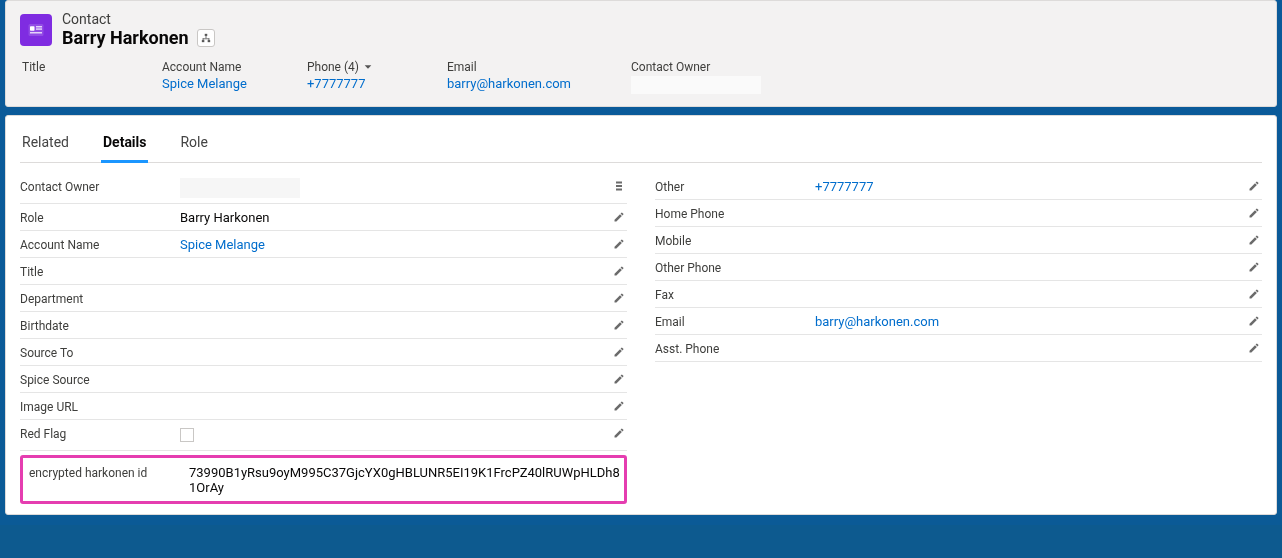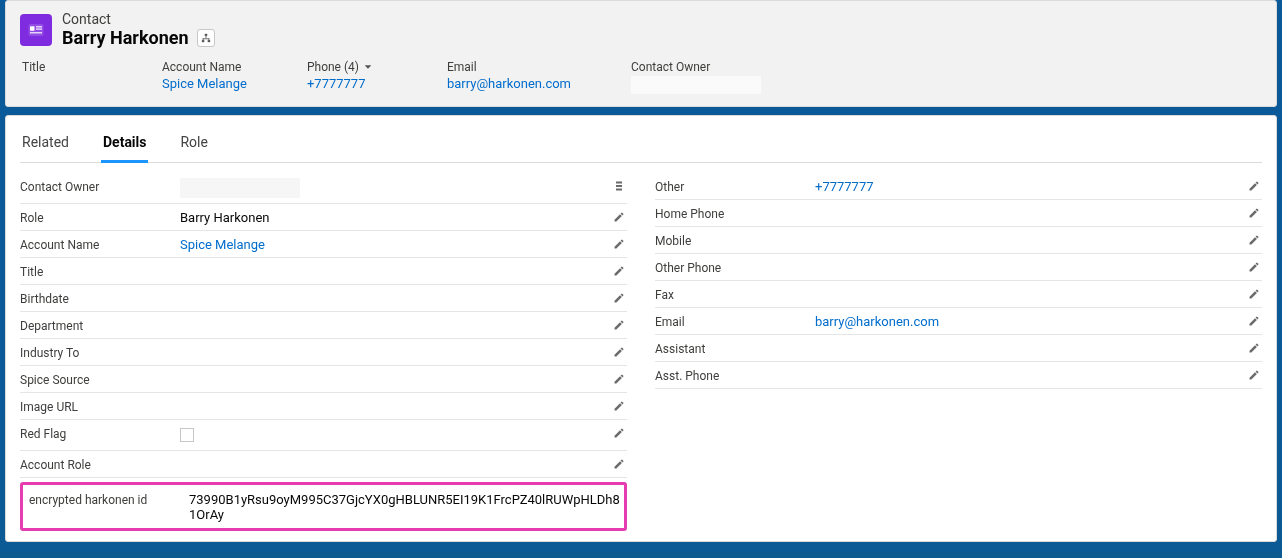--- a/index.html
+++ b/index.html
@@ -227,35 +227,35 @@
               </svg></span>
           </div>
           <div class="field-row">
             <div class="field-label">Title</div>
             <div class="field-value"></div>
             <span class="edit-ic"><svg width="12" height="12" viewBox="0 0 24 24">
                 <path d="M3 17.25V21h3.75l11-11-3.75-3.75-11 11zM20.7 7.04a1 1 0 000-1.41l-2.34-2.34a1 1 0 00-1.41 0l-1.83 1.83 3.75 3.75 1.83-1.83z"></path>
               </svg></span>
           </div>
           <div class="field-row">
+            <div class="field-label">Department</div>
+            <div class="field-value"></div>
+            <span class="edit-ic"><svg width="12" height="12" viewBox="0 0 24 24">
+                <path d="M3 17.25V21h3.75l11-11-3.75-3.75-11 11zM20.7 7.04a1 1 0 000-1.41l-2.34-2.34a1 1 0 00-1.41 0l-1.83 1.83 3.75 3.75 1.83-1.83z"></path>
+              </svg></span>
+          </div>
+          <div class="field-row">
             <div class="field-label">Birthdate</div>
             <div class="field-value"></div>
             <span class="edit-ic"><svg width="12" height="12" viewBox="0 0 24 24">
                 <path d="M3 17.25V21h3.75l11-11-3.75-3.75-11 11zM20.7 7.04a1 1 0 000-1.41l-2.34-2.34a1 1 0 00-1.41 0l-1.83 1.83 3.75 3.75 1.83-1.83z"></path>
               </svg></span>
           </div>
           <div class="field-row">
-            <div class="field-label">Department</div>
-            <div class="field-value"></div>
-            <span class="edit-ic"><svg width="12" height="12" viewBox="0 0 24 24">
-                <path d="M3 17.25V21h3.75l11-11-3.75-3.75-11 11zM20.7 7.04a1 1 0 000-1.41l-2.34-2.34a1 1 0 00-1.41 0l-1.83 1.83 3.75 3.75 1.83-1.83z"></path>
-              </svg></span>
-          </div>
-          <div class="field-row">
-            <div class="field-label">Industry To</div>
+            <div class="field-label">Source To</div>
             <div class="field-value"></div>
             <span class="edit-ic"><svg width="12" height="12" viewBox="0 0 24 24">
                 <path d="M3 17.25V21h3.75l11-11-3.75-3.75-11 11zM20.7 7.04a1 1 0 000-1.41l-2.34-2.34a1 1 0 00-1.41 0l-1.83 1.83 3.75 3.75 1.83-1.83z"></path>
               </svg></span>
           </div>
           <div class="field-row">
             <div class="field-label">Spice Source</div>
             <div class="field-value"></div>
             <span class="edit-ic"><svg width="12" height="12" viewBox="0 0 24 24">
                 <path d="M3 17.25V21h3.75l11-11-3.75-3.75-11 11zM20.7 7.04a1 1 0 000-1.41l-2.34-2.34a1 1 0 00-1.41 0l-1.83 1.83 3.75 3.75 1.83-1.83z"></path>
@@ -264,27 +264,20 @@
           <div class="field-row">
             <div class="field-label">Image URL</div>
             <div class="field-value"></div>
             <span class="edit-ic"><svg width="12" height="12" viewBox="0 0 24 24">
                 <path d="M3 17.25V21h3.75l11-11-3.75-3.75-11 11zM20.7 7.04a1 1 0 000-1.41l-2.34-2.34a1 1 0 00-1.41 0l-1.83 1.83 3.75 3.75 1.83-1.83z"></path>
               </svg></span>
           </div>
           <div class="field-row">
             <div class="field-label">Red Flag</div>
             <div class="field-value"><span class="checkbox-empty"></span></div>
-            <span class="edit-ic"><svg width="12" height="12" viewBox="0 0 24 24">
-                <path d="M3 17.25V21h3.75l11-11-3.75-3.75-11 11zM20.7 7.04a1 1 0 000-1.41l-2.34-2.34a1 1 0 00-1.41 0l-1.83 1.83 3.75 3.75 1.83-1.83z"></path>
-              </svg></span>
-          </div>
-          <div class="field-row">
-            <div class="field-label">Account Role</div>
-            <div class="field-value"></div>
             <span class="edit-ic"><svg width="12" height="12" viewBox="0 0 24 24">
                 <path d="M3 17.25V21h3.75l11-11-3.75-3.75-11 11zM20.7 7.04a1 1 0 000-1.41l-2.34-2.34a1 1 0 00-1.41 0l-1.83 1.83 3.75 3.75 1.83-1.83z"></path>
               </svg></span>
           </div>
           <div class="highlight-row">
             <div class="field-row noborder">
               <div class="field-label">encrypted harkonen id</div>
               <div class="field-value">73990B1yRsu9oyM995C37GjcYX0gHBLUNR5EI19K1FrcPZ40lRUWpHLDh81OrAy</div>
             </div>
           </div>
@@ -326,27 +319,20 @@
               </svg></span>
           </div>
           <div class="field-row">
             <div class="field-label">Email</div>
             <div class="field-value link">barry@harkonen.com</div>
             <span class="edit-ic"><svg width="12" height="12" viewBox="0 0 24 24">
                 <path d="M3 17.25V21h3.75l11-11-3.75-3.75-11 11zM20.7 7.04a1 1 0 000-1.41l-2.34-2.34a1 1 0 00-1.41 0l-1.83 1.83 3.75 3.75 1.83-1.83z"></path>
               </svg></span>
           </div>
           <div class="field-row">
-            <div class="field-label">Assistant</div>
-            <div class="field-value"></div>
-            <span class="edit-ic"><svg width="12" height="12" viewBox="0 0 24 24">
-                <path d="M3 17.25V21h3.75l11-11-3.75-3.75-11 11zM20.7 7.04a1 1 0 000-1.41l-2.34-2.34a1 1 0 00-1.41 0l-1.83 1.83 3.75 3.75 1.83-1.83z"></path>
-              </svg></span>
-          </div>
-          <div class="field-row">
             <div class="field-label">Asst. Phone</div>
             <div class="field-value"></div>
             <span class="edit-ic"><svg width="12" height="12" viewBox="0 0 24 24">
                 <path d="M3 17.25V21h3.75l11-11-3.75-3.75-11 11zM20.7 7.04a1 1 0 000-1.41l-2.34-2.34a1 1 0 00-1.41 0l-1.83 1.83 3.75 3.75 1.83-1.83z"></path>
               </svg></span>
           </div>
         </div>
     </div>
   </div>
 </div>

